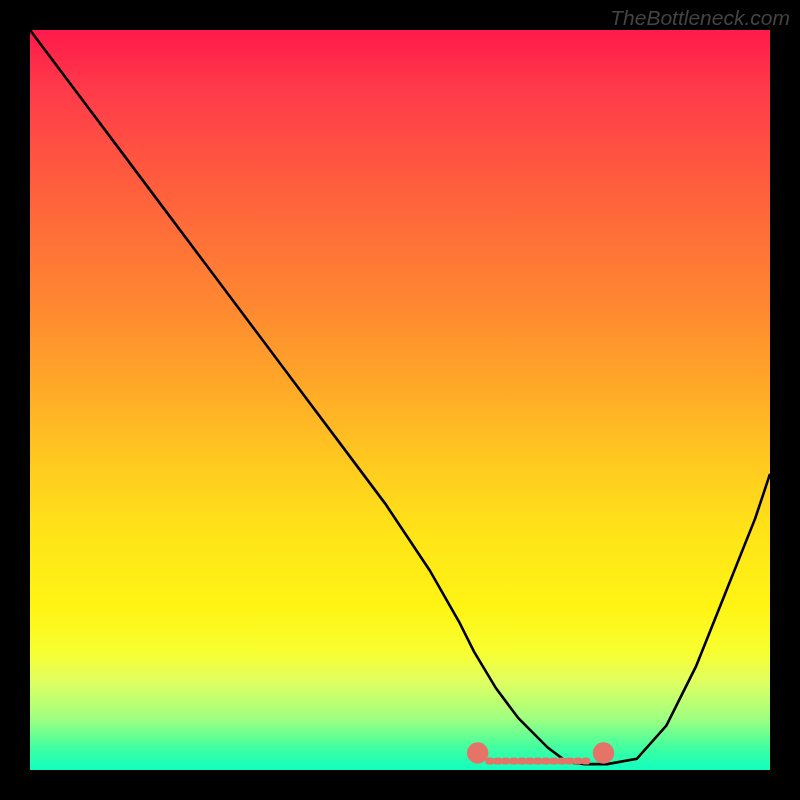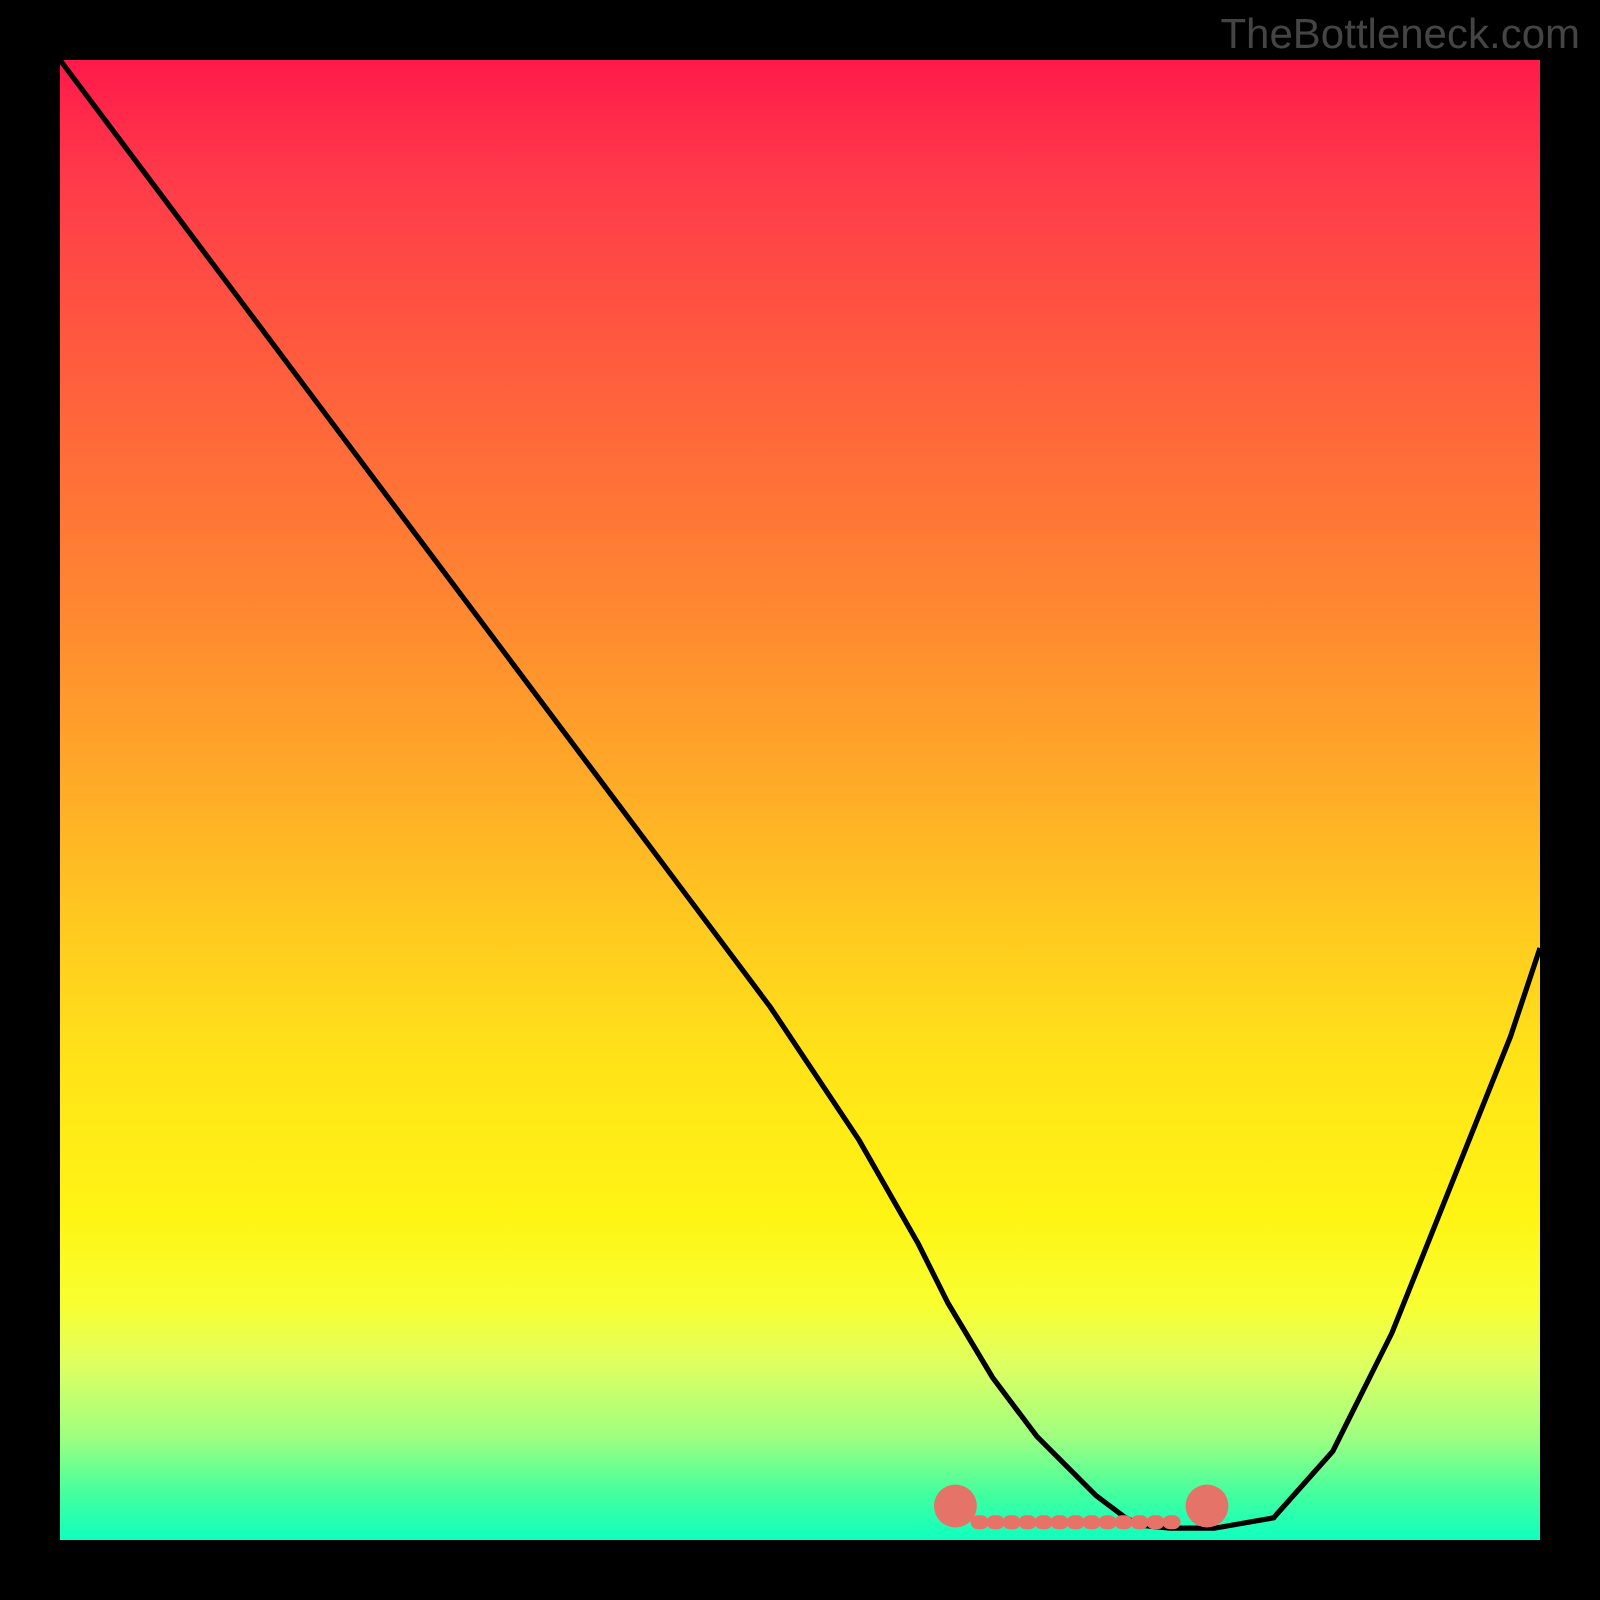--- a/index.html
+++ b/index.html
@@ -12,20 +12,21 @@
     overflow: hidden;
   }
   .watermark {
     position: absolute;
     top: 6px;
     right: 10px;
     color: #444;
     font-size: 21px;
     font-weight: 500;
     z-index: 10;
+    font-style: italic;
   }
   .plot-area {
     position: absolute;
     left: 30px;
     top: 30px;
     width: 740px;
     height: 740px;
     background: linear-gradient(
       to bottom,
       #ff1a4a 0%,

